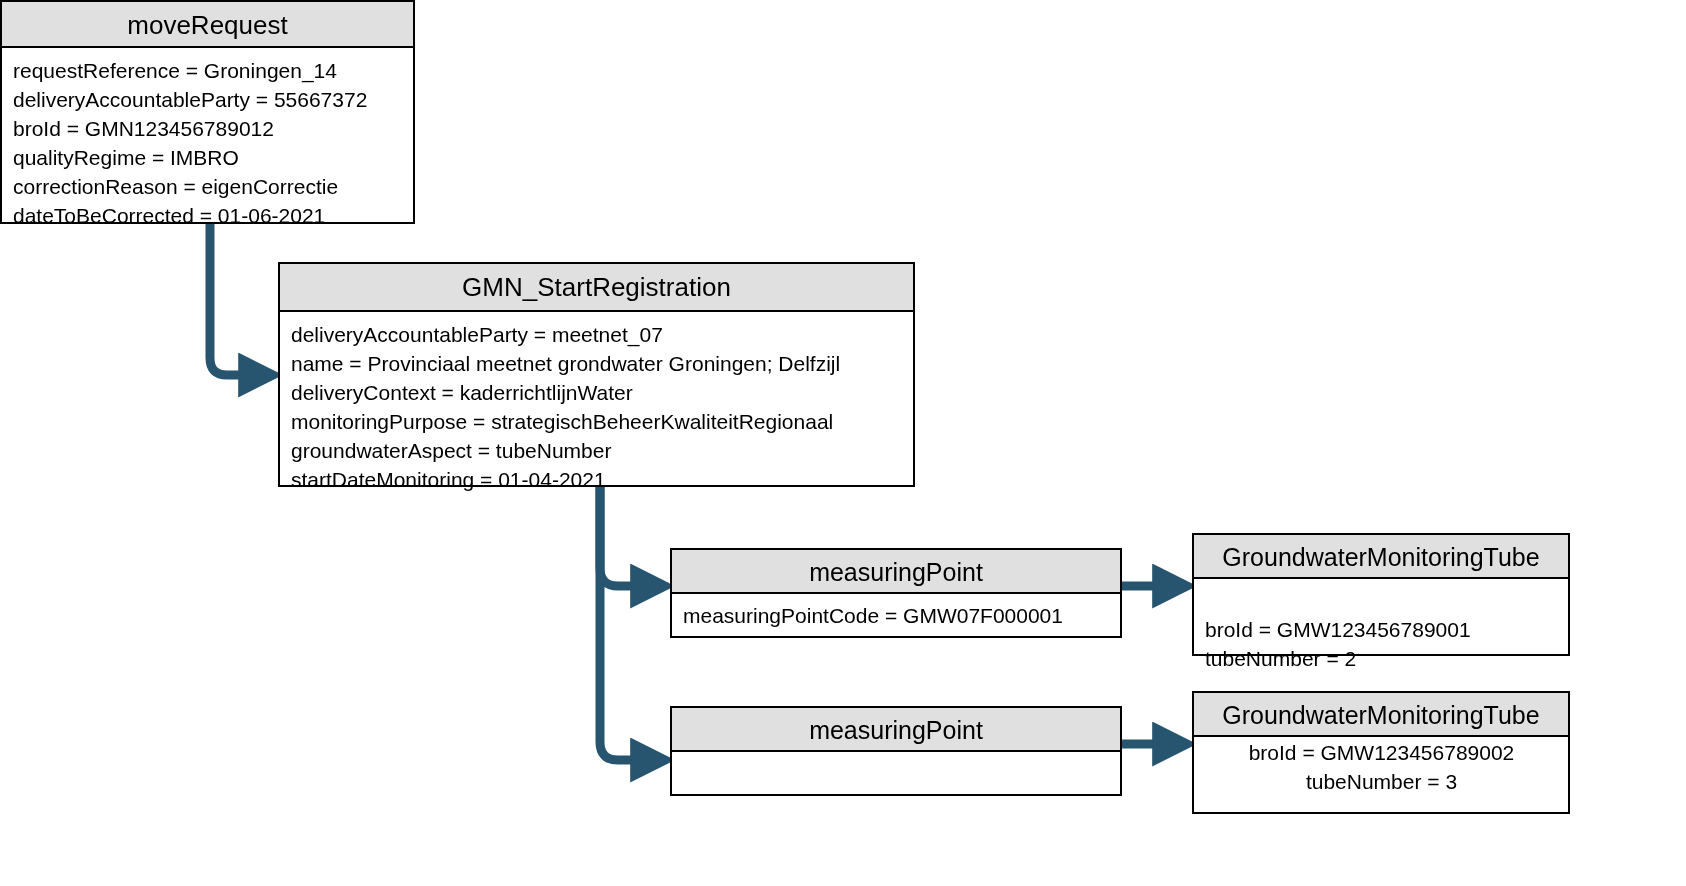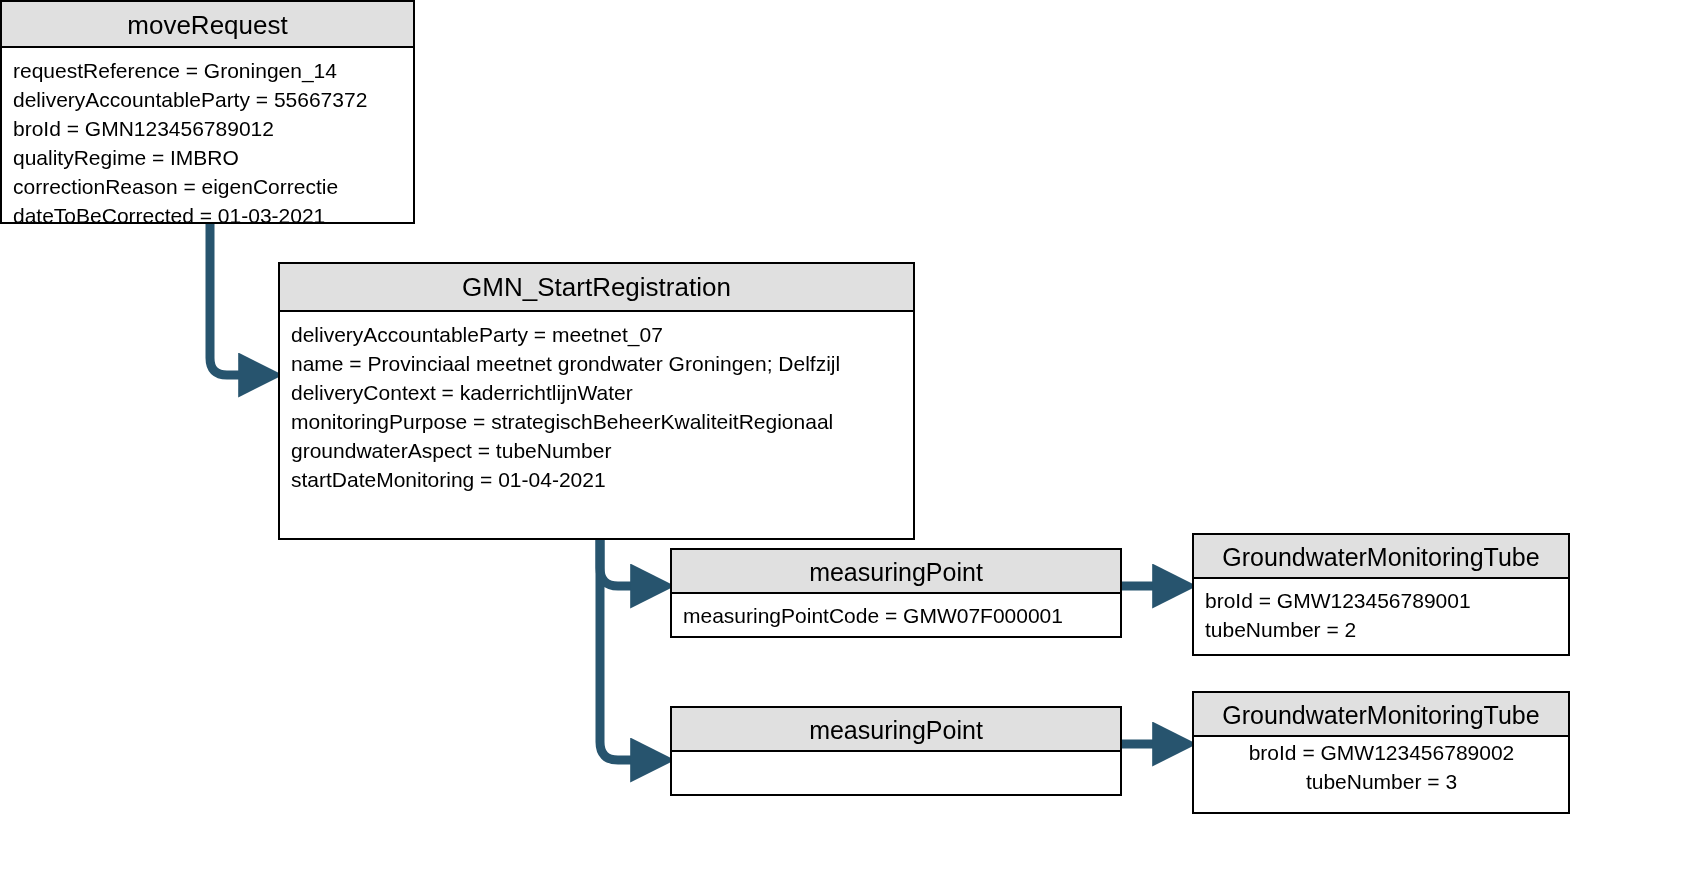--- a/index.html
+++ b/index.html
@@ -77,25 +77,25 @@
   </svg>
 
   <div class="uml-box" style="left:0px; top:0px; width:415px; height:224px;">
     <div class="uml-header" style="height:46px; font-size:26px;">moveRequest</div>
     <div class="uml-attrs">
       <div class="uml-attr">requestReference = Groningen_14</div>
       <div class="uml-attr">deliveryAccountableParty = 55667372</div>
       <div class="uml-attr">broId = GMN123456789012</div>
       <div class="uml-attr">qualityRegime = IMBRO</div>
       <div class="uml-attr">correctionReason = eigenCorrectie</div>
-      <div class="uml-attr">dateToBeCorrected = 01-03-2021</div>
+      <div class="uml-attr">dateToBeCorrected = 01-06-2021</div>
     </div>
   </div>
 
-  <div class="uml-box" style="left:278px; top:262px; width:637px; height:278px;">
+  <div class="uml-box" style="left:278px; top:262px; width:637px; height:225px;">
     <div class="uml-header" style="height:48px; font-size:26px;">GMN_StartRegistration</div>
     <div class="uml-attrs">
       <div class="uml-attr">deliveryAccountableParty = meetnet_07</div>
       <div class="uml-attr">name = Provinciaal meetnet grondwater Groningen; Delfzijl</div>
       <div class="uml-attr">deliveryContext = kaderrichtlijnWater</div>
       <div class="uml-attr">monitoringPurpose = strategischBeheerKwaliteitRegionaal</div>
       <div class="uml-attr">groundwaterAspect = tubeNumber</div>
       <div class="uml-attr">startDateMonitoring = 01-04-2021</div>
     </div>
   </div>
@@ -106,21 +106,21 @@
       <div class="uml-attr">measuringPointCode = GMW07F000001</div>
     </div>
   </div>
 
   <div class="uml-box" style="left:670px; top:706px; width:452px; height:90px;">
     <div class="uml-header" style="height:44px; font-size:25px;">measuringPoint</div>
   </div>
 
   <div class="uml-box" style="left:1192px; top:533px; width:378px; height:123px;">
     <div class="uml-header" style="height:44px; font-size:25px;">GroundwaterMonitoringTube</div>
-    <div class="uml-attrs" style="padding-top:7px;">
+    <div class="uml-attrs" style="padding-top:20px;margin-top:16px;">
       <div class="uml-attr">broId = GMW123456789001</div>
       <div class="uml-attr">tubeNumber = 2</div>
     </div>
   </div>
 
   <div class="uml-box" style="left:1192px; top:691px; width:378px; height:123px;">
     <div class="uml-header" style="height:44px; font-size:25px;">GroundwaterMonitoringTube</div>
     <div class="uml-attrs" style="padding-top:1px;text-align:center;">
       <div class="uml-attr">broId = GMW123456789002</div>
       <div class="uml-attr">tubeNumber = 3</div>

